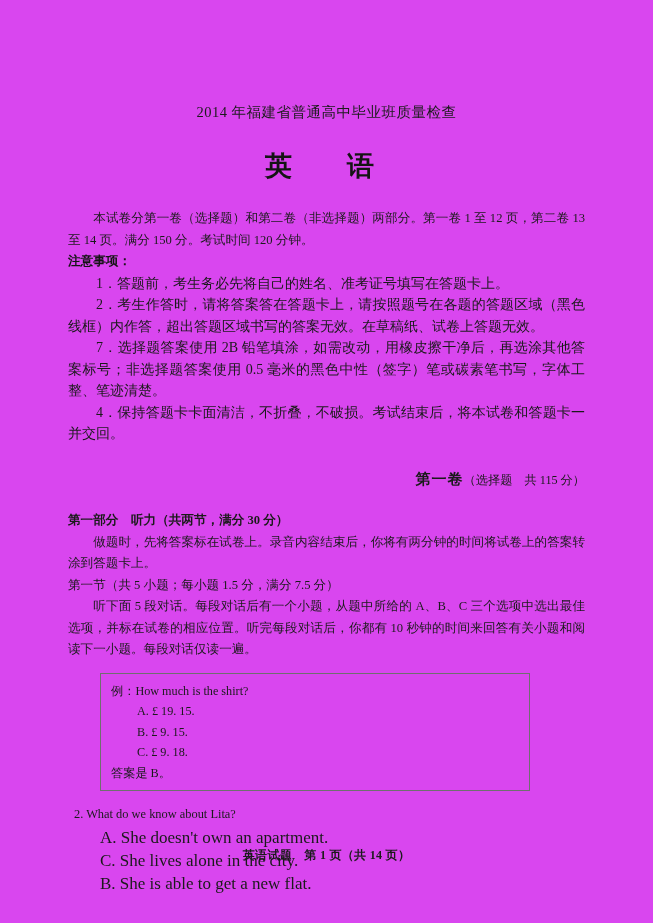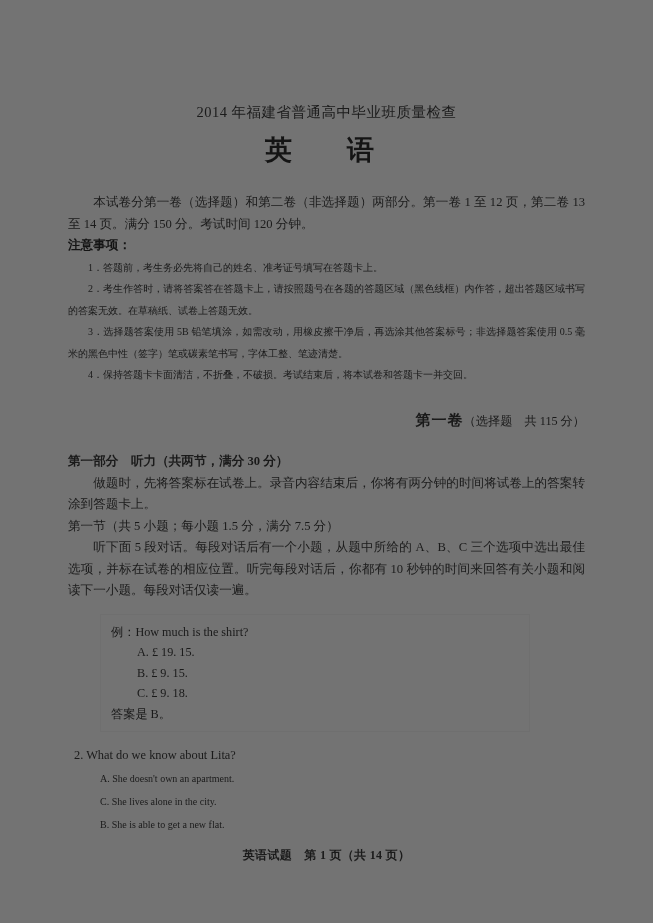--- a/index.html
+++ b/index.html
@@ -8,21 +8,21 @@
     background: #ffffff;
   }
   body {
     font-family: "Liberation Serif", "DejaVu Serif", serif;
     color: #1a1a1a;
   }
   #page {
     position: relative;
     width: 653px;
     height: 923px;
-    background: #737373;
+    background: #d946ef;
     overflow: hidden;
     box-sizing: border-box;
   }
   .sheet {
     position: absolute;
     left: 68px;
     top: 0;
     width: 517px;
   }
 
@@ -34,21 +34,21 @@
     margin-top: 103px;
     font-family: "Liberation Serif", "DejaVu Serif", serif;
     font-weight: 400;
     color: #1b1b1b;
   }
   .subject-title {
     text-align: center;
     font-size: 27px;
     font-weight: 700;
     letter-spacing: 14px;
-    margin-top: 10px;
+    margin-top: 26px;
     color: #141414;
     font-family: "Liberation Serif", "DejaVu Serif", serif;
   }
 
   
   .para {
     font-size: 12.6px;
     line-height: 21.5px;
     text-align: justify;
     text-justify: inter-ideograph;
@@ -57,21 +57,21 @@
   .indent2 { text-indent: 2em; }
   .mt-intro { margin-top: 24px; }
 
   .note-label {
     font-size: 12.6px;
     line-height: 21.5px;
     font-weight: 700;
     color: #141414;
   }
   .note-item {
-    font-size: 10px;
+    font-size: 14px;
     line-height: 21.5px;
     text-indent: 2em;
     text-align: justify;
     text-justify: inter-ideograph;
   }
 
   
   .section-head {
     text-align: right;
     margin-top: 24px;
@@ -116,21 +116,21 @@
   .example-line.opt { padding-left: 26px; }
 
   
   .question-block { margin-top: 12px; }
   .q-stem {
     font-size: 12.4px;
     line-height: 23px;
     padding-left: 6px;
   }
   .q-opt {
-    font-size: 10px;
+    font-size: 17px;
     line-height: 23px;
     padding-left: 32px;
   }
 
   
   .footer {
     position: absolute;
     left: 0;
     right: 0;
     top: 847px;
@@ -150,21 +150,21 @@
     <div class="doc-title">2014 年福建省普通高中毕业班质量检查</div>
 
     <div class="subject-title">英　语</div>
 
     <div class="para indent2 mt-intro">本试卷分第一卷（选择题）和第二卷（非选择题）两部分。第一卷 1 至 12 页，第二卷 13 至 14 页。满分 150 分。考试时间 120 分钟。</div>
 
     <div class="note-label">注意事项：</div>
 
     <div class="note-item">1．答题前，考生务必先将自己的姓名、准考证号填写在答题卡上。</div>
     <div class="note-item">2．考生作答时，请将答案答在答题卡上，请按照题号在各题的答题区域（黑色线框）内作答，超出答题区域书写的答案无效。在草稿纸、试卷上答题无效。</div>
-    <div class="note-item">3．选择题答案使用 5B 铅笔填涂，如需改动，用橡皮擦干净后，再选涂其他答案标号；非选择题答案使用 0.5 毫米的黑色中性（签字）笔或碳素笔书写，字体工整、笔迹清楚。</div>
+    <div class="note-item">7．选择题答案使用 2B 铅笔填涂，如需改动，用橡皮擦干净后，再选涂其他答案标号；非选择题答案使用 0.5 毫米的黑色中性（签字）笔或碳素笔书写，字体工整、笔迹清楚。</div>
     <div class="note-item">4．保持答题卡卡面清洁，不折叠，不破损。考试结束后，将本试卷和答题卡一并交回。</div>
 
     <div class="section-head">
       <span class="big">第一卷</span><span class="small">（选择题　共 115 分）</span>
     </div>
 
     <div class="part-head">第一部分　听力（共两节，满分 30 分）</div>
 
     <div class="para indent2">做题时，先将答案标在试卷上。录音内容结束后，你将有两分钟的时间将试卷上的答案转涂到答题卡上。</div>
 

